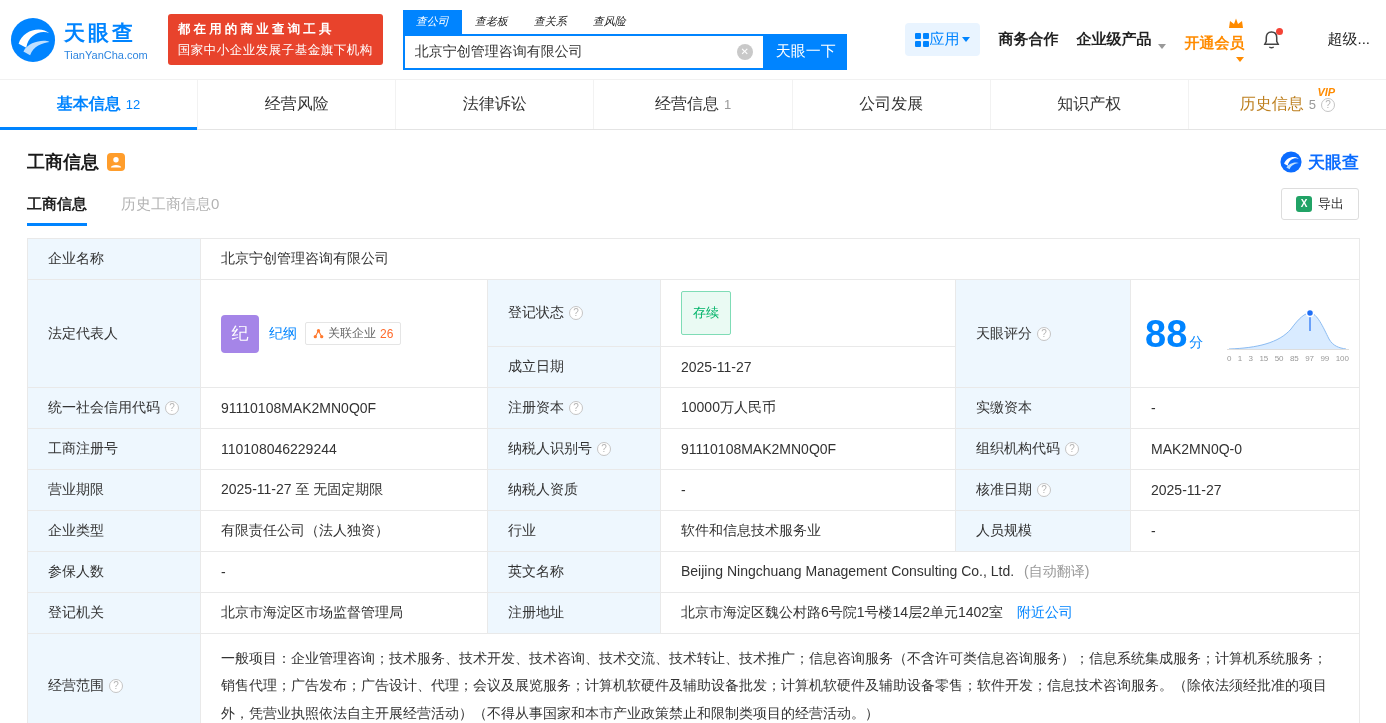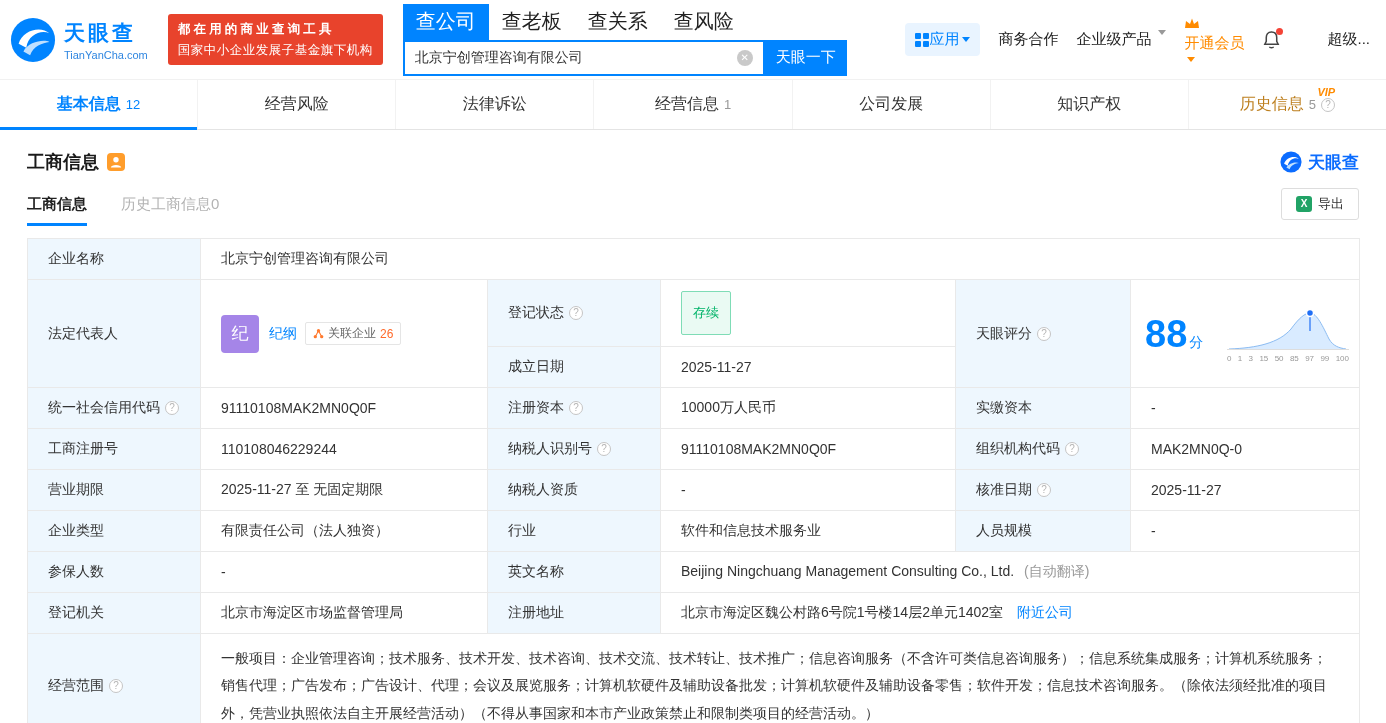--- a/index.html
+++ b/index.html
@@ -10,33 +10,33 @@
   .topbar { height:80px; display:flex; align-items:center; padding:0 16px 0 10px; background:#fff; border-bottom:1px solid #f1f1f1; white-space:nowrap; }
   .logo { display:flex; align-items:center; gap:8px; cursor:pointer; }
   .logo-text .t { font-size:21px; font-weight:700; color:#0084ff; letter-spacing:3px; }
   .logo-text .s { font-size:11px; color:#2f86e0; margin-top:2px; }
   .promo { margin-left:20px; background:#e8432c; color:#fff; border-radius:3px; padding:5px 10px; font-size:12.5px; line-height:1.65; }
   .promo .l1 { letter-spacing:3.2px; font-weight:600; }
   .promo .l2 { letter-spacing:0.5px; }
 
   .searchwrap { margin-left:20px; display:flex; flex-direction:column; }
   .stabs { display:flex; }
-  .stab { padding:4px 13px 5px; font-size:20px; color:#222; cursor:pointer; }
+  .stab { padding:4px 13px 5px; font-size:11px; color:#222; cursor:pointer;font-style:italic; }
   .stab.active { background:#0084ff; color:#fff; }
   .sbox { display:flex; }
   .sfield { width:362px; height:36px; border:2px solid #0084ff; display:flex; align-items:center; background:#fff; }
   .sfield input { flex:1; border:none; outline:none; font-size:14px; padding:0 10px; color:#333; font-family:inherit; background:transparent; }
   .clear { width:16px; height:16px; border-radius:50%; background:#c9c9c9; color:#fff; font-size:10px; line-height:16px; text-align:center; margin-right:10px; cursor:pointer; flex:none; }
   .clear::before { content:"✕"; }
   .sbtn { width:82px; height:36px; background:#0084ff; color:#fff; font-size:15px; border:none; cursor:pointer; font-family:inherit; }
 
   .topmenu { margin-left:auto; display:flex; align-items:center; gap:18px; font-size:15px; color:#222; }
   .apps { background:#e9f4ff; color:#0084ff; padding:7px 10px; border-radius:4px; display:flex; align-items:center; cursor:pointer; }
   .caret { display:inline-block; width:0; height:0; border-left:4px solid transparent; border-right:4px solid transparent; border-top:5px solid currentColor; margin-left:3px; vertical-align:2px; }
-  .menuitem { cursor:pointer; display:flex; align-items:flex-start; gap:4px; }
+  .menuitem { cursor:pointer; display:flex; align-items:flex-end; gap:4px;font-weight:bold; }
   .menuitem .caret { color:#999; }
   .vip-item { color:#ff8b00;flex-direction:column; }
   .vip-item .caret { color:#ff8b00; }
   .bell { position:relative; display:flex; align-items:center; cursor:pointer; }
   .bell .dot { position:absolute; top:-1px; right:-2px; width:7px; height:7px; background:#f44336; border-radius:50%; }
   .useritem { cursor:pointer; color:#222;margin-left:28px; }
 
   
   .mtabs { display:flex; height:50px; border-bottom:1px solid #e4e4e4; background:#fff; }
   .mtab { flex:1; display:flex; align-items:center; justify-content:center; font-size:16px; color:#333; position:relative; cursor:pointer; border-right:1px solid #f2f2f2; }

